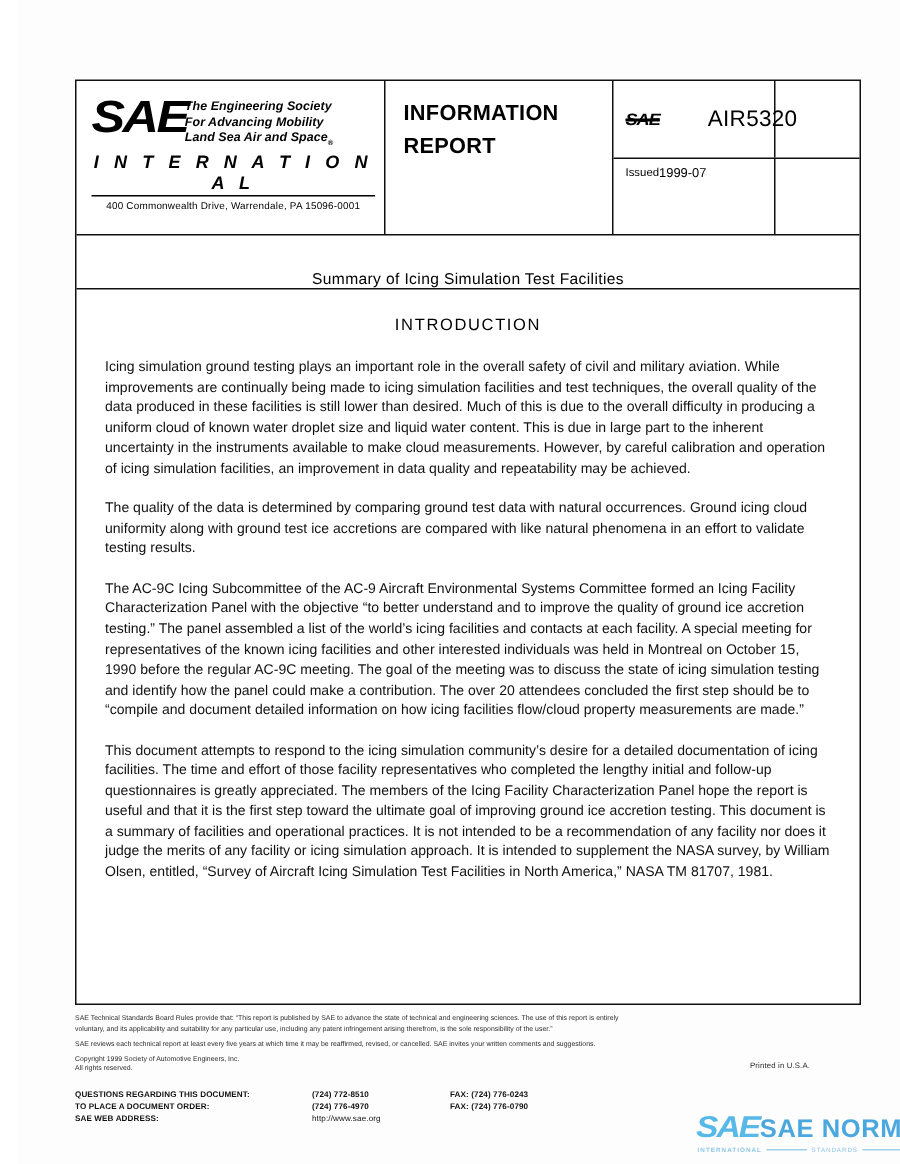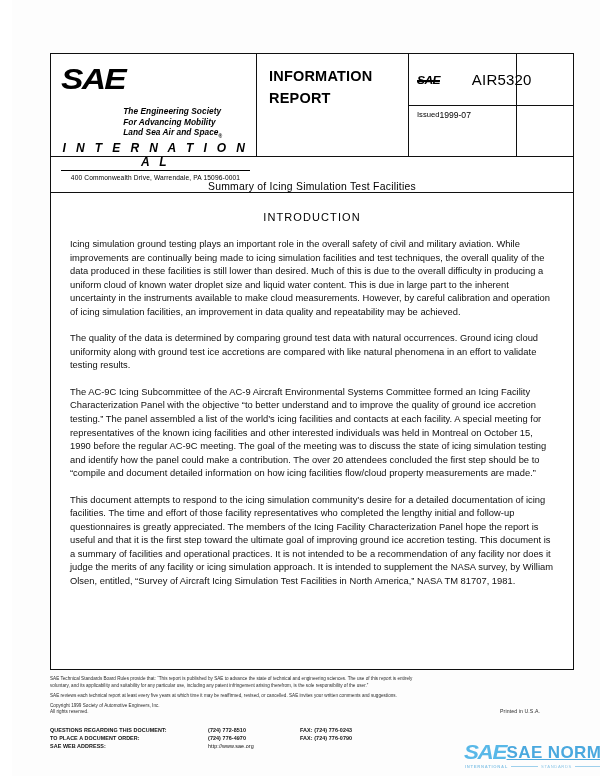--- a/index.html
+++ b/index.html
@@ -56,21 +56,20 @@
     margin-top:1px;
   }
   .sae-tag {
     font-size:8.3px;
     font-weight:bold;
     font-style:italic;
     line-height:1.29;
     color:#000;
     padding-top:1px;
     letter-spacing:0.05px;
-    margin-top:41px;
   }
   .sae-tag span.reg { font-size:5px; vertical-align:sub; font-style:normal; }
   .intl {
     margin-top:2px;
     font-size:12px;
     font-weight:bold;
     font-style:italic;
     letter-spacing:3.4px;
     color:#000;
     border-bottom:1.3px solid #000;
@@ -220,21 +219,20 @@
     transform-origin:left center;
     line-height:1;
   }
   .norm-text {
     font-family:"Liberation Sans", sans-serif;
     font-weight:bold;
     font-size:17px;
     color:#4aa8de;
     letter-spacing:0.4px;
     line-height:1;
-    text-decoration:underline;
   }
   .norm-sub {
     display:flex; align-items:center; gap:3px;
     margin-top:2px; margin-left:1px;
   }
   .norm-sub .intl2 {
     font-size:4.2px; color:#8fc8e8; letter-spacing:0.7px; font-weight:bold;
   }
   .norm-sub .rule { flex:1; height:1px; background:#9ed0ec; }
   .norm-sub .std { font-size:4.2px; color:#8fc8e8; letter-spacing:0.6px; }

